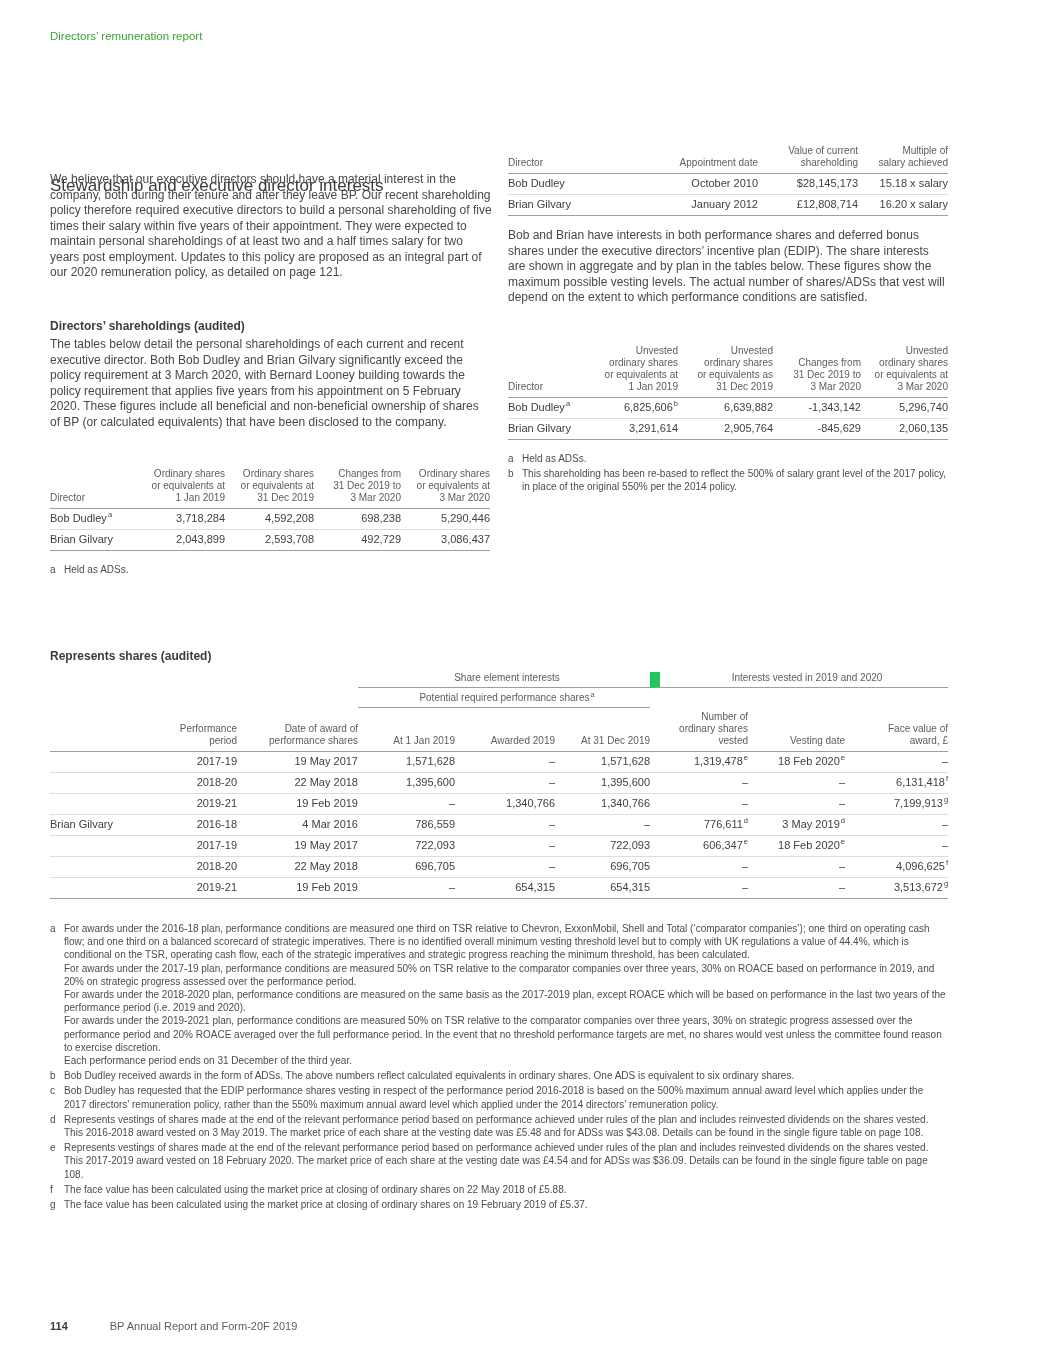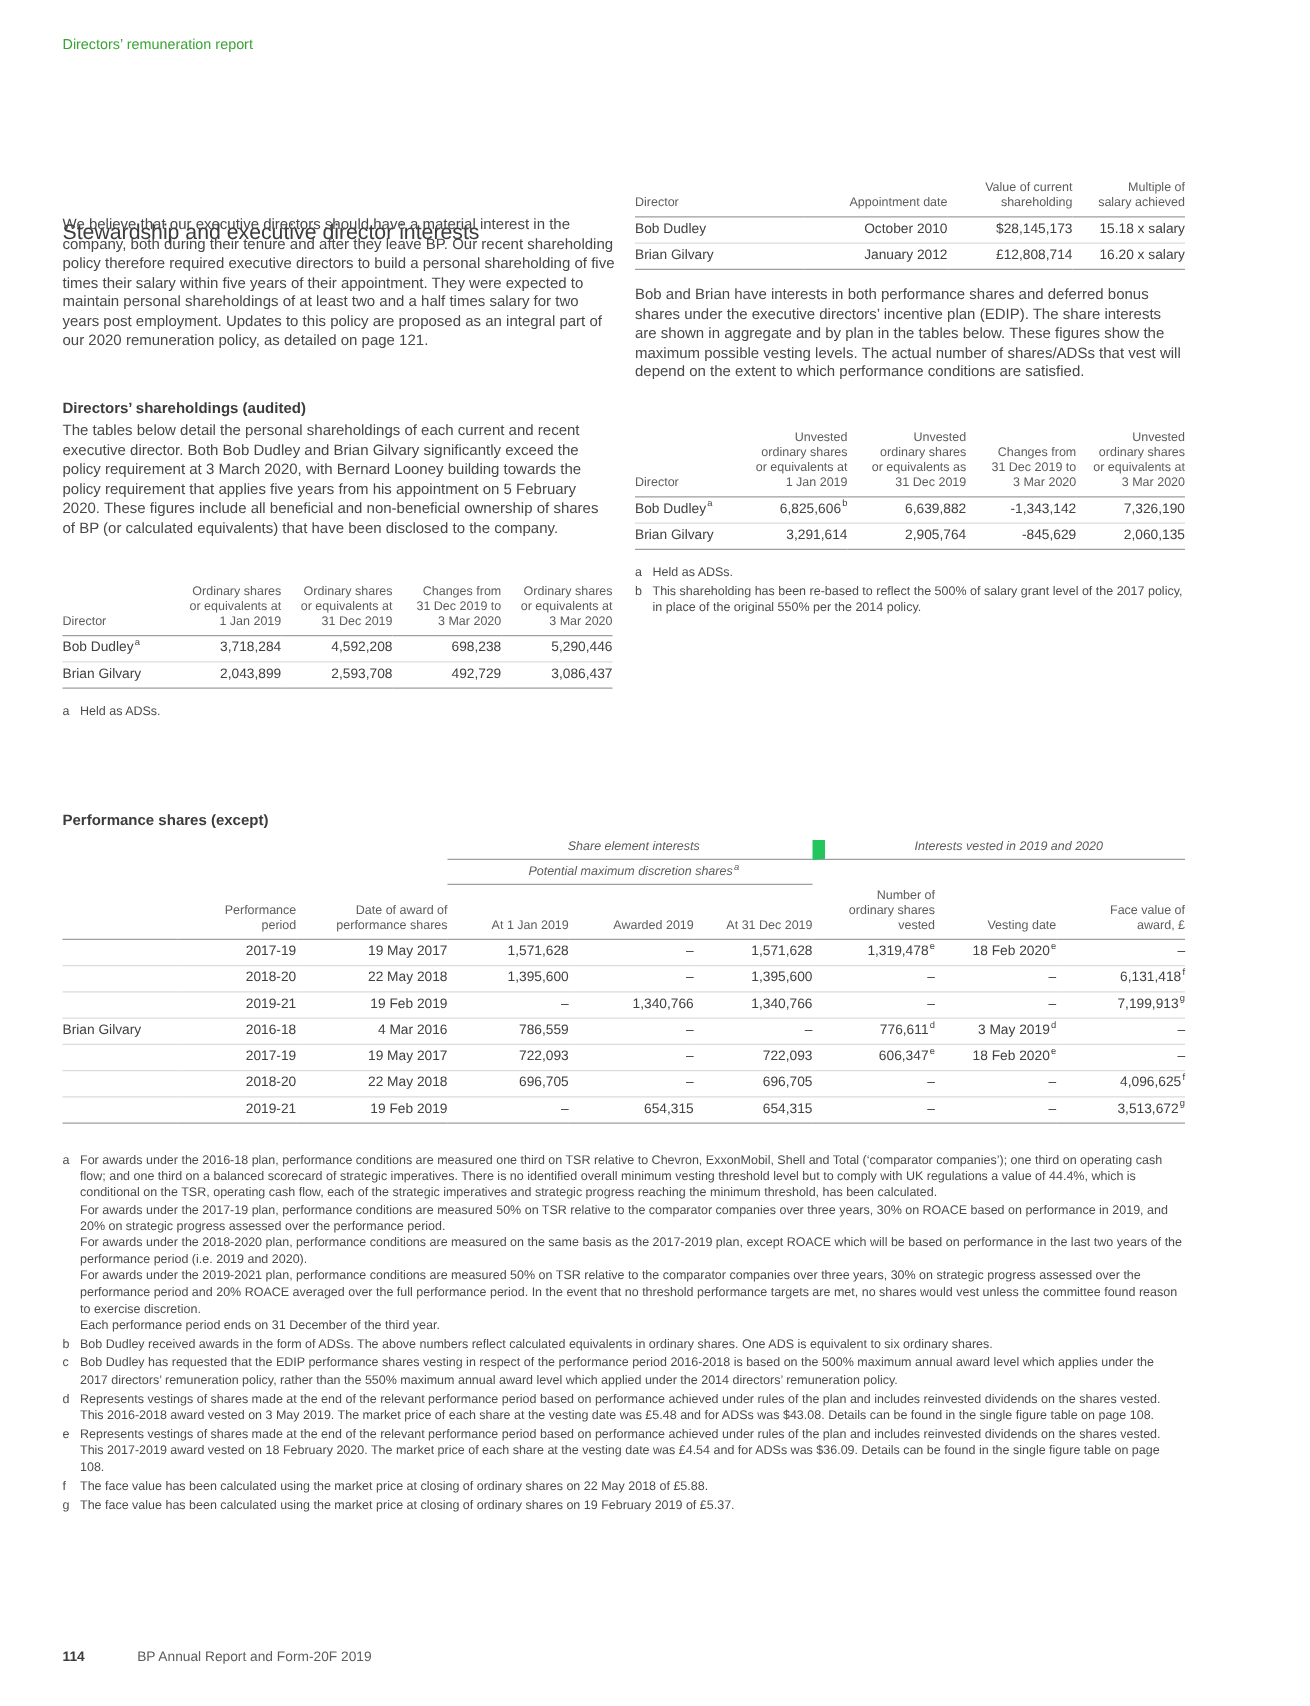--- a/index.html
+++ b/index.html
@@ -17,21 +17,21 @@
             vertical-align:bottom; padding:0 0 4px 6px; white-space:pre-line;
             border-bottom:1px solid #9e9e9e; }
   .tbl th.dir, .tbl td.dir { text-align:left; padding-left:0; }
   .tbl td { font-size:11px; line-height:13px; text-align:right; padding:3px 0 4px 6px;
             border-bottom:1px solid #dcdcdc; color:#414141; }
   .tbl tr.last td { border-bottom:1px solid #9e9e9e; }
 
   
   .ptbl th { border-bottom:none; }
   .ptbl tr.colhead th { border-bottom:1px solid #9e9e9e; padding-top:3px; }
-  .ptbl th.grp, .ptbl th.sub { border-bottom:1px solid #9e9e9e; text-align:center; padding-bottom:3px;font-style:italic; }
+  .ptbl th.grp, .ptbl th.sub { border-bottom:1px solid #9e9e9e; text-align:center; padding-bottom:3px; }
   .ptbl th.grp2 { border-left:10px solid #22c55e; }
   .ptbl tr.subrow th { padding-top:4px; }
 
   sup { font-size:7.5px; vertical-align:super; line-height:0; margin-left:1px; }
 
   .fns { margin-top:12px; }
   .fn { display:flex; font-size:10px; line-height:13.2px; color:#4c4c4c; margin-top:2px; }
   .fn-ref { flex:0 0 14px; }
   .fn-text { flex:1; white-space:pre-line; }
 
@@ -170,21 +170,21 @@
 or equivalents at
 3 Mar 2020</th>
         </tr>
       </thead>
       <tbody>
         <tr>
           <td class="dir"><span>Bob Dudley</span><sup>a</sup></td>
           <td><span>6,825,606</span><sup>b</sup></td>
           <td>6,639,882</td>
           <td>-1,343,142</td>
-          <td>7,326,190</td>
+          <td>5,296,740</td>
         </tr>
         <tr class="last">
           <td class="dir">Brian Gilvary</td>
           <td>3,291,614</td>
           <td>2,905,764</td>
           <td>-845,629</td>
           <td>2,060,135</td>
         </tr>
       </tbody>
     </table>
@@ -193,21 +193,21 @@
         <span class="fn-ref">a</span>
         <span class="fn-text">Held as ADSs.</span>
       </div>
       <div class="fn">
         <span class="fn-ref">b</span>
         <span class="fn-text">This shareholding has been re-based to reflect the 500% of salary grant level of the 2017 policy, in place of the original 550% per the 2014 policy.</span>
       </div>
     </div>
   </div>
 
-  <div class="abs subhead" style="left:50px; top:649px;">Performance shares (except)</div>
+  <div class="abs subhead" style="left:50px; top:649px;">Represents shares (audited)</div>
 
   <div class="abs" style="left:50px; top:672px; width:898px;">
     <table class="tbl ptbl">
       <colgroup>
         <col style="width:92px">
           <col style="width:95px">
           <col style="width:121px">
         <col style="width:97px">
           <col style="width:100px">
           <col style="width:95px">
@@ -216,21 +216,21 @@
           <col style="width:103px">
       </colgroup>
       <thead>
         <tr>
           <th colspan="3"></th>
           <th colspan="3" class="grp">Share element interests</th>
           <th colspan="3" class="grp grp2">Interests vested in 2019 and 2020</th>
         </tr>
         <tr class="subrow">
           <th colspan="3"></th>
-          <th colspan="3" class="sub"><span>Potential maximum discretion shares</span><sup>a</sup></th>
+          <th colspan="3" class="sub"><span>Potential required performance shares</span><sup>a</sup></th>
           <th colspan="3"></th>
         </tr>
         <tr class="colhead">
           <th class="dir"></th>
           <th>Performance
 period</th>
           <th>Date of award of
 performance shares</th>
           <th>At 1 Jan 2019</th>
           <th>Awarded 2019</th>

